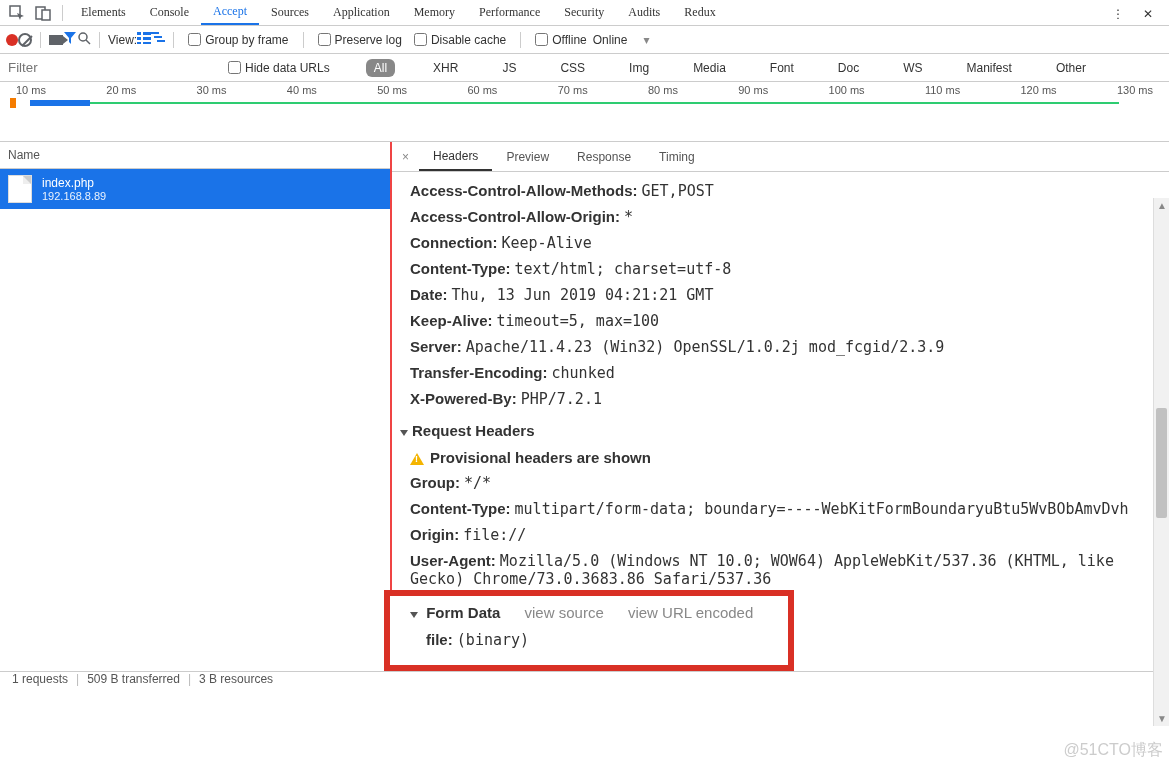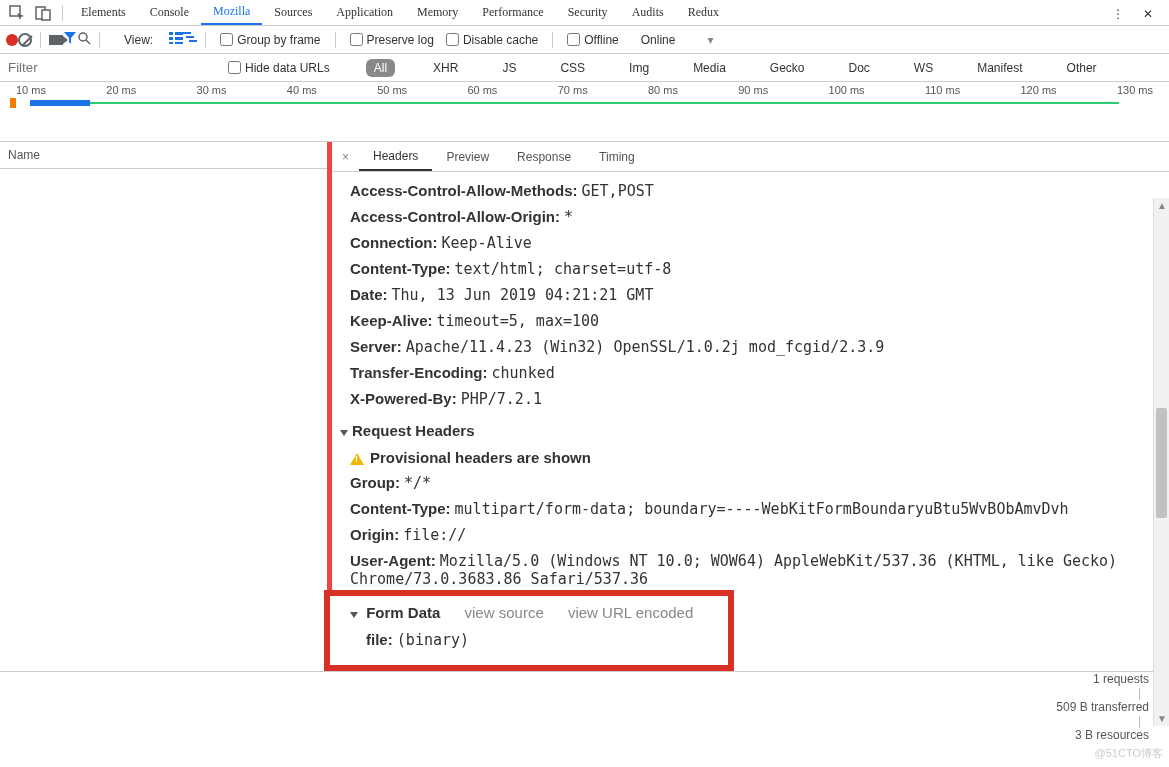--- a/index.html
+++ b/index.html
@@ -5,40 +5,40 @@
   * { box-sizing: border-box; margin: 0; padding: 0; }
   body { font-family: "Segoe UI", Arial, sans-serif; font-size: 12px; color: #333; background: #fff; width: 1169px; height: 767px; overflow: hidden; position: relative; }
   .tab-bar { display: flex; align-items: center; height: 26px; border-bottom: 1px solid #ccc; padding: 0 4px; }
   .tab-bar .icon-btn { width: 22px; height: 22px; display: flex; align-items: center; justify-content: center; margin: 0 2px; cursor: pointer; }
   .tab-bar .sep { width: 1px; height: 16px; background: #ccc; margin: 0 6px; }
   .panel-tabs { display: flex; align-items: center; height: 26px; font-family: Liberation Serif, serif; }
   .panel-tab { padding: 4px 12px; cursor: pointer; color: #333; }
   .panel-tab.active { color: #1a73e8; border-bottom: 2px solid #1a73e8; }
   .toolbar { display: flex; align-items: center; height: 28px; border-bottom: 1px solid #ccc; padding: 0 6px; }
   .toolbar .sep { width: 1px; height: 16px; background: #ccc; margin: 0 8px; }
-  .toolbar .lbl { margin: 0 16px; }
+  .toolbar .lbl { margin: 0 0; }
   .record-dot { width: 12px; height: 12px; border-radius: 50%; background: #d93025; }
   .nosymbol { width: 14px; height: 14px; border: 2px solid #5f6368; border-radius: 50%; position: relative; }
   .nosymbol::after { content: ""; position: absolute; width: 2px; height: 14px; background: #5f6368; left: 6px; top: -1px; transform: rotate(45deg); }
   .camera { width: 14px; height: 10px; background: #5f6368; position: relative; }
   .camera::after { content: ""; position: absolute; left: 14px; top: 1px; border-left: 5px solid #5f6368; border-top: 4px solid transparent; border-bottom: 4px solid transparent; }
   .funnel { color: #1a73e8; }
   .cbox { display: inline-flex; align-items: flex-start; margin: 0 6px; cursor: pointer; }
   .cbox input { margin-right: 4px; }
   .filter-bar { display: flex; align-items: center; height: 28px; border-bottom: 1px solid #ccc; padding: 0 4px; gap: 28px; }
   .filter-input { border: none; outline: none; padding: 2px 4px; flex: 0 0 190px; color: #999; }
   .type-chip { padding: 2px 6px; margin: 0 2px; cursor: pointer; color: #333; }
   .type-chip.active { background: #888; color: #fff; border-radius: 6px; padding: 2px 8px; }
   .timeline { height: 60px; border-bottom: 1px solid #ccc; position: relative; }
   .timeline-ticks { display: flex; justify-content: space-between; padding: 2px 16px; font-size: 11px; color: #555; }
   .timeline-bar { position: absolute; left: 90px; right: 50px; top: 20px; height: 2px; background: #2ecc71; }
   .timeline-bar::before { content: ""; position: absolute; left: -60px; width: 60px; height: 6px; top: -2px; background: #1a73e8; }
   .timeline-bar::after { content: ""; position: absolute; left: -80px; width: 6px; height: 10px; top: -4px; background: #f57c00; }
   .main { display: flex; height: 530px; border-bottom: 1px solid #ccc; }
-  .name-col { width: 332px; border-right: 5px solid #ef4444; display: flex; flex-direction: column; }
+  .name-col { width: 392px; border-right: 2px solid #ef4444; display: flex; flex-direction: column; }
   .name-head { padding: 6px 8px; border-bottom: 1px solid #ccc; color: #555; }
   .req-row { display: flex; align-items: center; padding: 6px 8px; background: #1a73e8; color: #fff; }
   .req-icon { width: 24px; height: 28px; background: #fff; border: 1px solid #ddd; margin-right: 10px; position: relative; }
   .req-icon::after { content: ""; position: absolute; right: 0; top: 0; border-left: 8px solid #eee; border-top: 8px solid #ccc; }
   .req-meta { display: flex; flex-direction: column; }
   .details { flex: 1; display: flex; flex-direction: column; position: relative; }
   .details-tabs { display: flex; align-items: center; border-bottom: 1px solid #ccc; height: 30px; }
   .close-x { padding: 0 10px; cursor: pointer; color: #888; }
   .d-tab { padding: 6px 14px; cursor: pointer; color: #555; }
   .d-tab.active { border-bottom: 2px solid #333; color: #333; }
@@ -47,28 +47,28 @@
   .hdr-line .k { font-weight: bold; }
   .hdr-line .v { font-family: Consolas, monospace; color: #333; margin-left: 4px; }
   .section-title { font-weight: bold; padding: 10px 0 6px 0; margin-left: -10px; }
   .tri { display: inline-block; width: 0; height: 0; border-left: 4px solid transparent; border-right: 4px solid transparent; border-top: 6px solid #555; margin-right: 4px; }
   .warn { display: inline-block; width: 0; height: 0; border-left: 7px solid transparent; border-right: 7px solid transparent; border-bottom: 12px solid #f4b400; position: relative; margin-right: 6px; vertical-align: middle; }
   .warn::after { content: "!"; position: absolute; left: -2px; top: 1px; color: #fff; font-size: 9px; font-weight: bold; }
   .formdata-box { position: absolute; left: -8px; right: auto; bottom: 0px; width: 410px; border: 6px solid #d93025; padding: 8px 20px 16px 20px; background: #fff; }
   .fd-title { font-weight: bold; display: inline-block; }
   .fd-link { color: #888; margin-left: 20px; cursor: pointer; }
   .fd-row { padding-top: 10px; padding-left: 16px; }
-  .status-bar { height: 24px; display: flex; align-items: flex-end; padding: 0 20px; color: #555; flex-direction: column; }
+  .status-bar { height: 24px; display: flex; align-items: flex-start; padding: 0 12px; color: #555; }
   .status-bar span.sep2 { margin: 0 8px; color: #bbb; }
   .right-icons { position: absolute; right: 6px; top: 3px; display: flex; }
   .right-icons .icon-btn { width: 22px; height: 22px; display: flex; align-items: center; justify-content: center; cursor: pointer; margin: 0 4px; }
   .side-scroll { position: absolute; right: 0; top: 198px; width: 16px; height: 528px; background: #f1f1f1; border-left: 1px solid #ddd; }
   .side-scroll .thumb { position: absolute; left: 2px; right: 2px; top: 210px; height: 110px; background: #c1c1c1; border-radius: 2px; }
   .side-scroll .arrow { position: absolute; left: 3px; font-size: 10px; color: #888; }
-  .watermark { position: absolute; right: 6px; bottom: 6px; color: #ccc; font-size: 11px; }
+  .watermark { position: absolute; right: 6px; bottom: 6px; color: #ccc; font-size: 16px; }
   .dropdown-caret { color: #888; margin-left: 16px; }
 </style>
 </head>
 <body>
 
 <div class="tab-bar">
   <div class="icon-btn">
     <svg width="16" height="16" viewBox="0 0 16 16">
         <rect x="1" y="1" width="10" height="10" fill="none" stroke="#5f6368" stroke-width="1.5"></rect>
         <path d="M8 8 L15 11 L12 12 L11 15 Z" fill="#5f6368"></path>
@@ -77,21 +77,21 @@
   <div class="icon-btn">
     <svg width="16" height="16" viewBox="0 0 16 16">
         <rect x="1" y="2" width="9" height="12" fill="none" stroke="#5f6368" stroke-width="1.5"></rect>
         <rect x="7" y="5" width="8" height="10" fill="#fff" stroke="#5f6368" stroke-width="1.5"></rect>
       </svg>
   </div>
   <div class="sep"></div>
   <div class="panel-tabs">
     <div class="panel-tab">Elements</div>
     <div class="panel-tab">Console</div>
-    <div class="panel-tab active">Mozilla</div>
+    <div class="panel-tab active">Accept</div>
     <div class="panel-tab">Sources</div>
     <div class="panel-tab">Application</div>
     <div class="panel-tab">Memory</div>
     <div class="panel-tab">Performance</div>
     <div class="panel-tab">Security</div>
     <div class="panel-tab">Audits</div>
     <div class="panel-tab">Redux</div>
   </div>
   <div class="right-icons">
     <div class="icon-btn">⋮</div>
@@ -168,21 +168,21 @@
   <label class="cbox">
       <input type="checkbox" style="">
       <span>Hide data URLs</span>
     </label>
   <span class="type-chip active">All</span>
   <span class="type-chip">XHR</span>
   <span class="type-chip">JS</span>
   <span class="type-chip">CSS</span>
   <span class="type-chip">Img</span>
   <span class="type-chip">Media</span>
-  <span class="type-chip">Gecko</span>
+  <span class="type-chip">Font</span>
   <span class="type-chip">Doc</span>
   <span class="type-chip">WS</span>
   <span class="type-chip">Manifest</span>
   <span class="type-chip">Other</span>
 </div>
 
 <div class="timeline">
   <div class="timeline-ticks">
     <span>10 ms</span>
       <span>20 ms</span>
@@ -197,20 +197,27 @@
       <span>110 ms</span>
       <span>120 ms</span>
     <span>130 ms</span>
   </div>
   <div class="timeline-bar"></div>
 </div>
 
 <div class="main">
   <div class="name-col">
     <div class="name-head">Name</div>
+    <div class="req-row">
+      <div class="req-icon"></div>
+      <div class="req-meta">
+        <span>index.php</span>
+        <span style="opacity:.9;font-size:11px">192.168.8.89</span>
+      </div>
+    </div>
   </div>
 
   <div class="details">
     <div class="details-tabs">
       <div class="close-x">×</div>
       <div class="d-tab active">Headers</div>
       <div class="d-tab">Preview</div>
       <div class="d-tab">Response</div>
       <div class="d-tab">Timing</div>
     </div>

